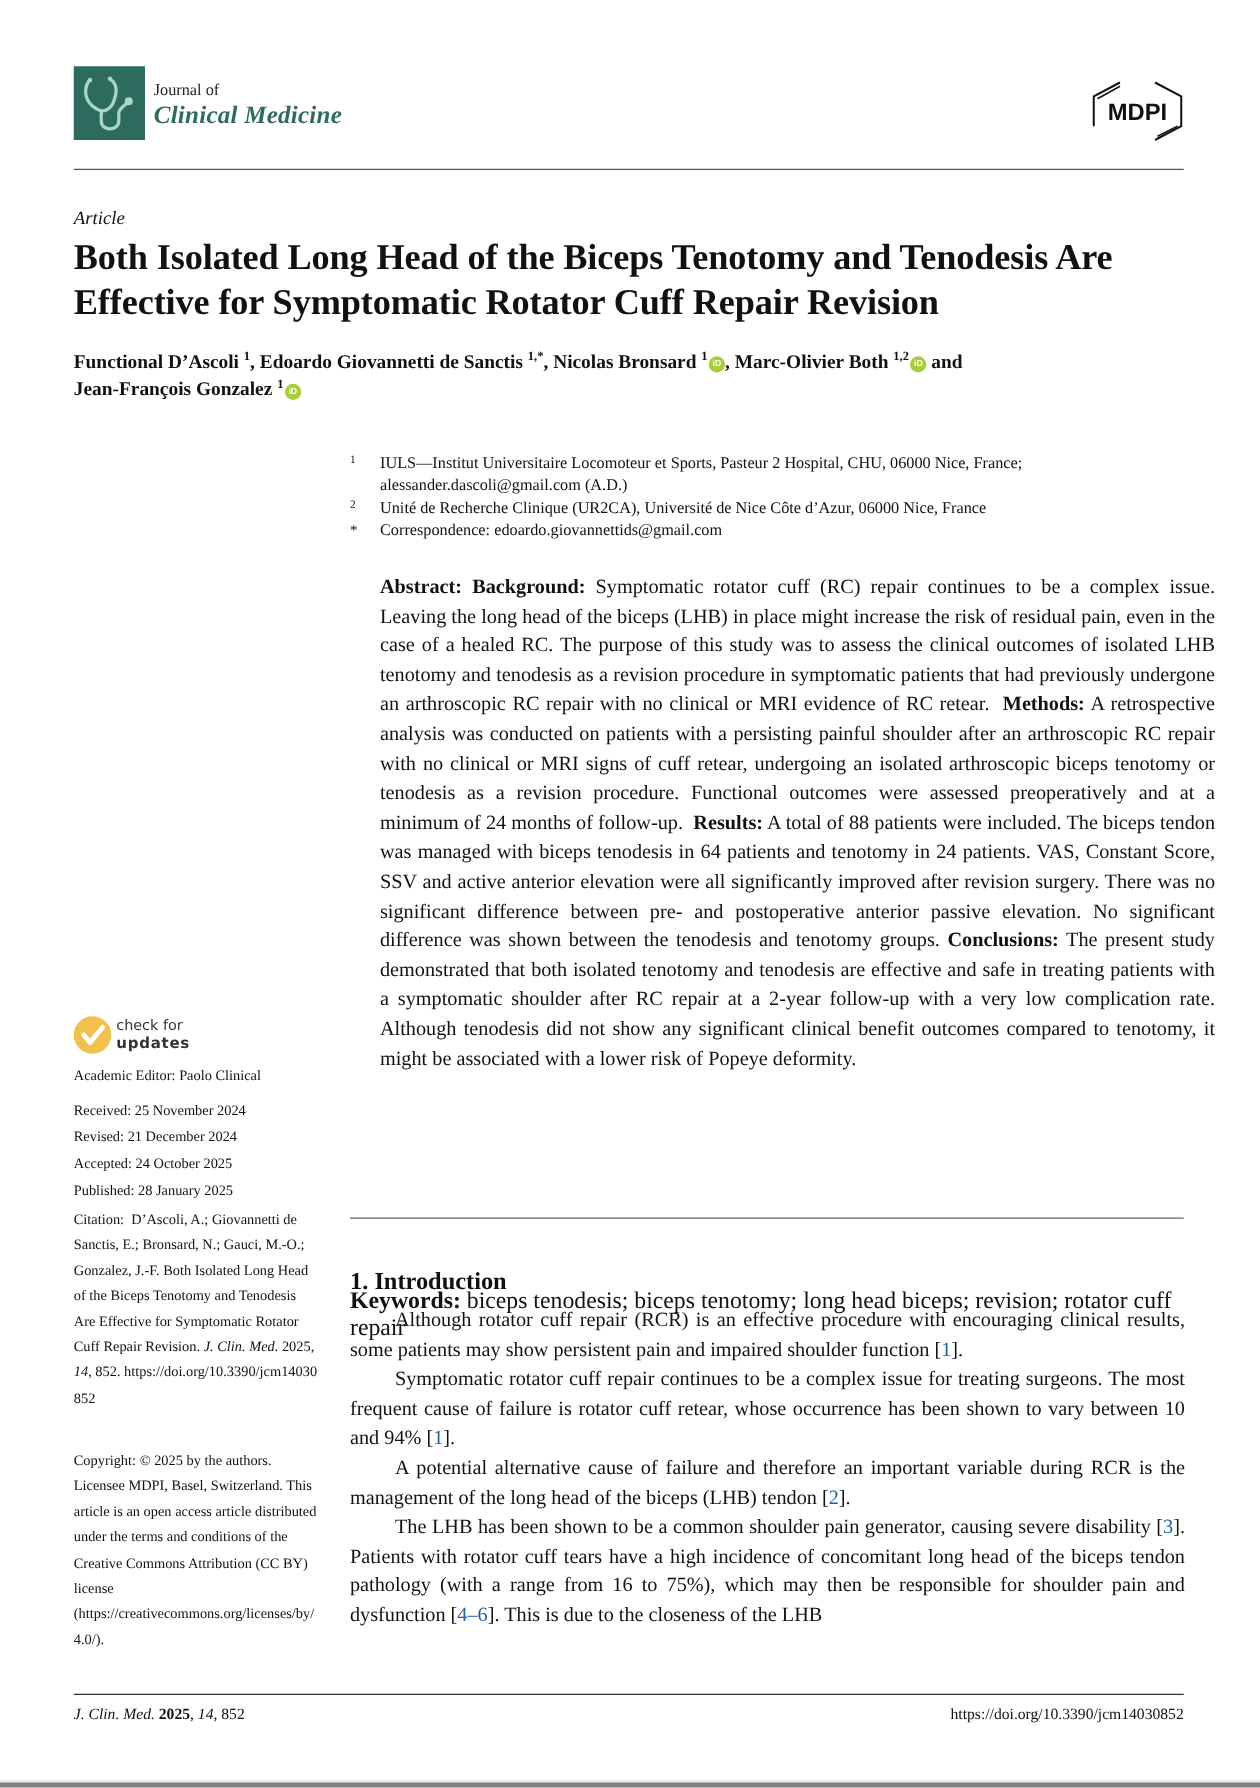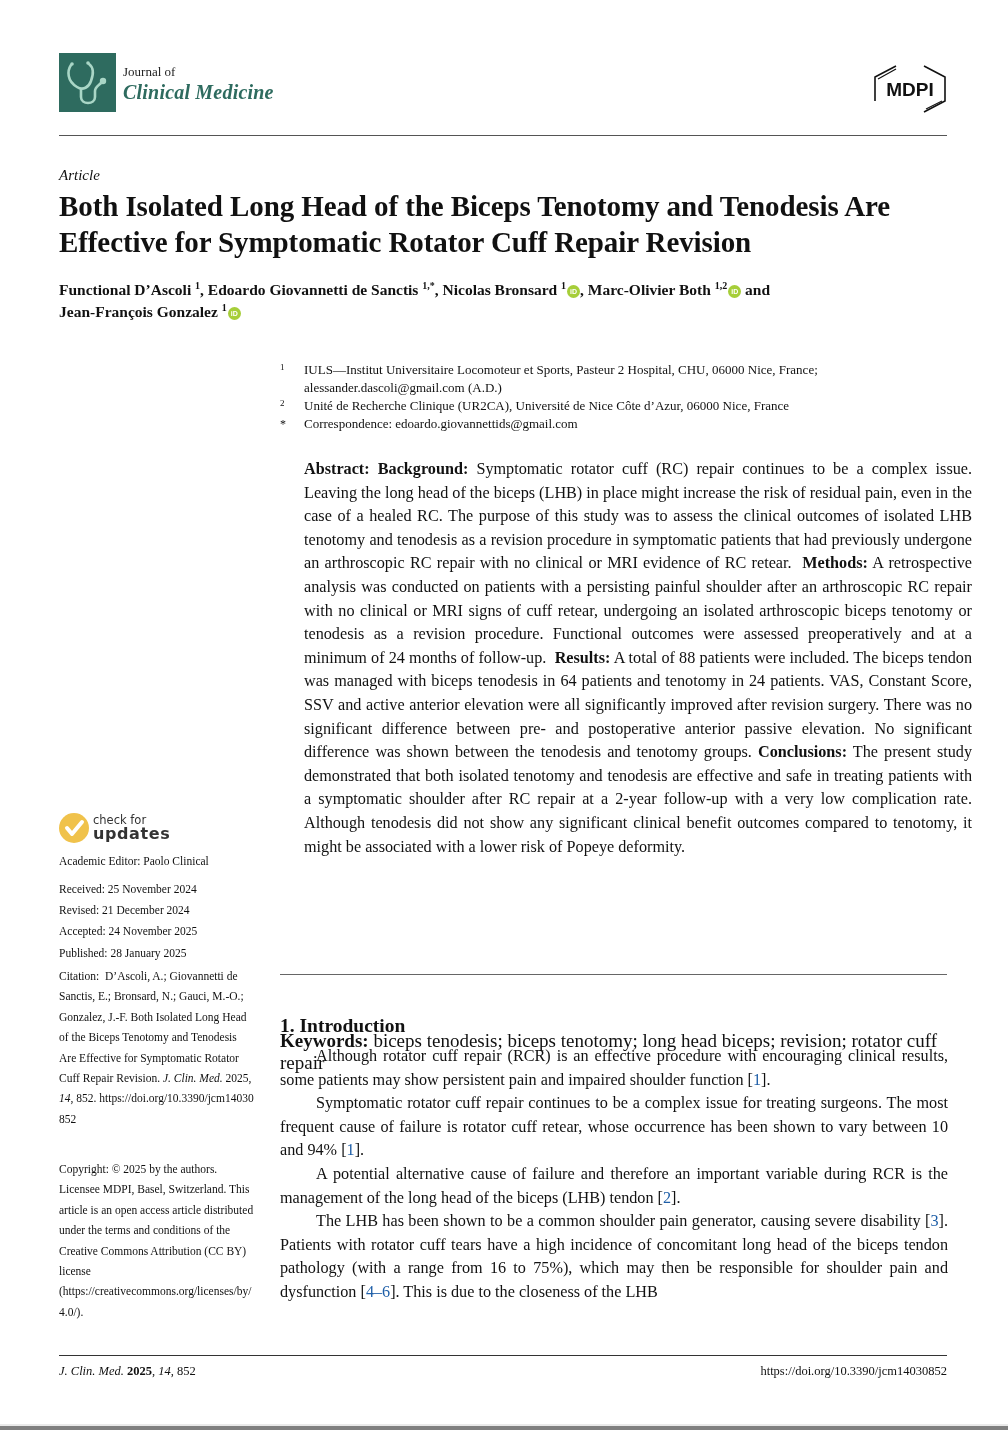--- a/index.html
+++ b/index.html
@@ -43,21 +43,21 @@
     .section-heading { position: absolute; left: 280px; top: 1015px; font-size: 19.5px; font-weight: bold; }
     .intro { position: absolute; left: 280px; top: 1045px; width: 668px; font-size: 16.2px; line-height: 23.6px; text-align: justify; }
     .intro p { margin: 0; text-indent: 36px; }
     .ref { color: #1f5fa8; }
 
     
     .check-updates { position: absolute; left: 59px; top: 813px; width: 160px; height: 32px; }
     .cu-circle { position: absolute; left: 0; top: 0; width: 30px; height: 30px; border-radius: 50%; background: #f0c24b; }
     .cu-circle svg { width: 30px; height: 30px; display: block; }
     .cu-text1 { position: absolute; left: 34px; top: 0px; font-family: "DejaVu Sans", sans-serif; font-size: 11.5px; color: #333; line-height: 14px; }
-    .cu-text2 { position: absolute; left: 34px; top: 14px; font-family: "DejaVu Sans", sans-serif; font-size: 16px; font-weight: bold; color: #333; line-height: 14px; letter-spacing: 0.6px; }
+    .cu-text2 { position: absolute; left: 34px; top: 14px; font-family: "DejaVu Sans", sans-serif; font-size: 12px; font-weight: bold; color: #333; line-height: 14px; letter-spacing: 0.6px; }
     .sidebar { position: absolute; left: 59px; width: 195px; font-size: 11.5px; line-height: 20.4px; color: #111; }
     .editor { top: 851px; }
     .dates { top: 879px; line-height: 21.2px; }
     .citation { top: 966px; }
     .copyright { top: 1159px; }
     .sidebar b { font-weight: normal; }
 
     
     .footer-rule { position: absolute; left: 59px; top: 1355px; width: 888px; height: 1px; background: #333; }
     .footer-left { position: absolute; left: 59px; top: 1364px; font-size: 12.5px; }
@@ -151,21 +151,21 @@
       </svg>
   </div>
   <div class="cu-text1">check for</div>
   <div class="cu-text2">updates</div>
 </div>
 
 <div class="sidebar editor">Academic Editor: Paolo Clinical</div>
 <div class="sidebar dates">
   <div>Received: 25 November 2024</div>
   <div>Revised: 21 December 2024</div>
-  <div>Accepted: 24 November 2025</div>
+  <div>Accepted: 24 October 2025</div>
   <div>Published: 28 January 2025</div>
 </div>
 <div class="sidebar citation">
   <b>Citation:</b>&nbsp;
   <span>D’Ascoli, A.; Giovannetti de Sanctis, E.; Bronsard, N.; Gauci, M.-O.; Gonzalez, J.-F. Both Isolated Long Head of the Biceps Tenotomy and Tenodesis Are Effective for Symptomatic Rotator Cuff Repair Revision.</span>
   <i>J. Clin. Med.</i>
   <b>2025</b>,
   <i>14</i><span>, 852.</span>
   <span style="word-break: break-all;">https://doi.org/10.3390/jcm14030852</span>
 </div>

